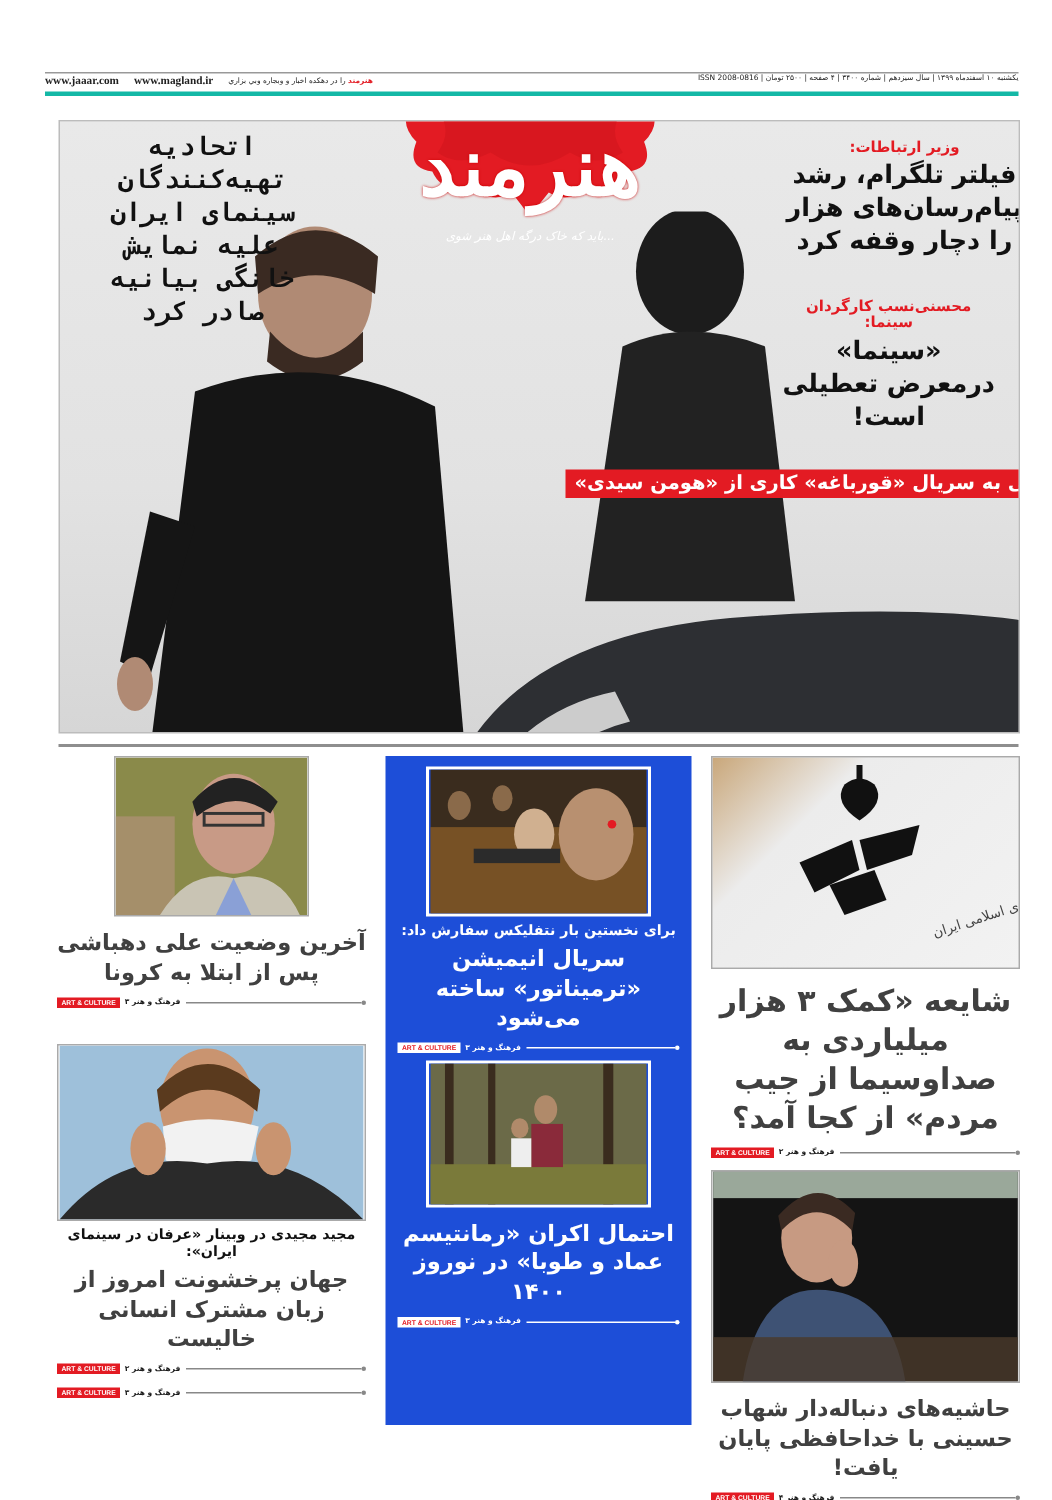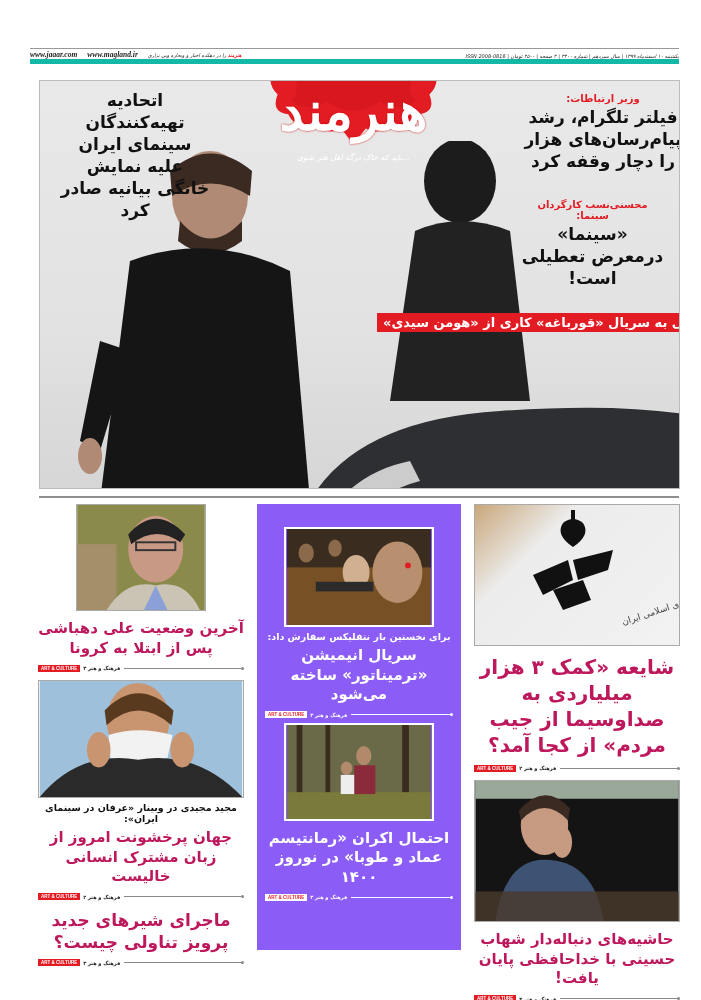--- a/index.html
+++ b/index.html
@@ -1,19 +1,19 @@
 <!DOCTYPE html>
 <html><head>
 <meta charset="utf-8">
 <style>
   * { box-sizing: border-box; margin: 0; padding: 0; }
   html, body { width: 701px; height: 1000px; background: #ffffff; overflow: hidden; }
   body { font-family: "DejaVu Sans", sans-serif; color: #1a1a1a; position: relative; }
 
-  .topline { position: absolute; left: 30px; right: 22px; top: 48px; height: 16px; border-top: 1px solid #999; border-bottom: 5px solid #14b8a6; display: flex; align-items: flex-end; justify-content: space-between; font-size: 6px; font-style: italic; }
+  .topline { position: absolute; left: 30px; right: 22px; top: 48px; height: 16px; border-top: 1px solid #999; border-bottom: 3px solid #14b8a6; display: flex; align-items: flex-start; justify-content: space-between; font-size: 6px; }
   .topline .left { display: flex; gap: 10px; align-items: center; font-family: "Liberation Serif", serif; font-size: 7.5px; font-weight: bold; color: #222; }
   .topline .left .slogan { font-family: "DejaVu Sans", sans-serif; font-size: 5px; font-weight: normal; direction: rtl; }
   .topline .left .slogan b { color: #e31b23; }
   .topline .right { direction: rtl; font-size: 5px; color: #222; white-space: nowrap; }
 
   
   .hero { position: absolute; left: 39px; top: 80px; width: 641px; height: 409px; background: linear-gradient(180deg, #e9e9e9 0%, #e2e2e2 60%, #d6d6d6 100%); border: 1px solid #bcbcbc; overflow: hidden; }
   .hero .man { position: absolute; left: 20px; top: 60px; width: 260px; height: 360px; }
   .hero .woman { position: absolute; left: 330px; top: 60px; width: 170px; height: 260px; }
   .hero .car { position: absolute; left: 260px; top: 300px; width: 420px; height: 140px; }
@@ -28,27 +28,27 @@
   .side-story .title { font-size: 17px; font-weight: bold; line-height: 1.3; color: #111; }
 
   .lead-kicker { position: absolute; left: 376px; top: 312px; background: #e31b23; color: #fff; font-size: 13px; font-weight: bold; padding: 2px 6px; direction: rtl; z-index: 4; white-space: nowrap; }
   .lead-title { position: absolute; right: 42px; top: 348px; width: 360px; direction: rtl; text-align: right; font-size: 34px; font-weight: bold; line-height: 1.12; color: #fff; -webkit-text-stroke: 2px #111; paint-order: stroke fill; text-shadow: 2px 2px 0 #111; z-index: 4; }
 
   .divider { position: absolute; left: 39px; right: 22px; top: 496px; height: 2px; background: #8e8e8e; }
 
   
   .col { position: absolute; top: 504px; width: 206px; }
   .col.left { left: 38px; }
-  .col.mid { left: 257px; top: 504px; width: 204px; height: 446px; background: #8b5cf6; padding: 23px 8px; }
+  .col.mid { left: 257px; top: 504px; width: 204px; height: 446px; background: #1d4ed8; padding: 7px 8px; }
   .col.right { left: 474px; }
 
   .story { direction: rtl; text-align: center; position: relative; }
   .story .photo { margin: 0 auto; border: 1px solid #aaa; overflow: hidden; position: relative; }
   .story .kicker { font-size: 9.5px; font-weight: bold; margin-top: 4px; color: #111; }
-  .story .title { font-size: 15px; font-weight: bold; line-height: 1.3; color: #be185d; margin-top: 4px; }
+  .story .title { font-size: 15px; font-weight: bold; line-height: 1.3; color: #404040; margin-top: 4px; }
   .col.mid .story .title, .col.mid .story .kicker { color: #fff; }
   .col.mid .story .photo { border: 2px solid #fff; }
 
   .tagline { display: flex; align-items: center; direction: ltr; margin-top: 6px; height: 8px; }
   .tagline .tag { background: #e31b23; color: #fff; font-size: 4.5px; padding: 1px 3px; font-family: "Liberation Sans", sans-serif; font-weight: bold; white-space: nowrap; }
   .tagline .page { font-size: 5px; font-weight: bold; margin-left: 3px; direction: rtl; white-space: nowrap; }
   .tagline .rule { flex: 1; height: 1px; background: #888; margin-left: 4px; }
   .tagline .dot { width: 3px; height: 3px; background: #888; border-radius: 50%; }
   .col.mid .tagline .tag { background: #fff; color: #e31b23; }
   .col.mid .tagline .page { color: #fff; }
@@ -88,21 +88,21 @@
   <div class="masthead" style="left:186px; top:-50px;">
     <svg class="ribbon" viewBox="0 0 255 170">
       <path d="M20 50 Q10 30 35 28 Q45 10 70 22 Q90 5 110 18 L127 0 L145 18 Q165 5 185 22 Q210 10 220 28 Q245 30 235 50 Q255 70 235 90 Q245 115 220 118 Q210 140 185 130 Q165 150 145 138 L127 160 L110 138 Q90 150 70 130 Q45 140 35 118 Q10 115 20 90 Q0 70 20 50 Z" fill="#e31b23"></path>
       <path d="M40 60 Q60 40 90 55 Q127 30 165 55 Q195 40 215 60 Q200 80 215 100 Q190 115 165 100 Q127 125 90 100 Q60 115 40 100 Q55 80 40 60 Z" fill="#d0151d" opacity="0.6"></path>
     </svg>
 
     <div class="name" style="top:48px;">هنرمند</div>
     <div class="motto" style="top:122px;">...باید که خاک درگه اهل هنر شوی</div>
   </div>
 
-  <div class="side-story" style="left:20px; top:8px; width:150px;">
+  <div class="side-story" style="left:20px; top:8px; width:150px;font-family:Liberation Mono, monospace;">
     <div class="title">اتحادیه تهیه‌کنندگان سینمای ایران علیه نمایش خانگی بیانیه صادر کرد</div>
   </div>
 
   <div class="side-story" style="left:478px; top:12px; width:170px;">
     <div class="kicker">وزیر ارتباطات:</div>
     <div class="title">فیلتر تلگرام، رشد پیام‌رسان‌های هزار را دچار وقفه کرد</div>
   </div>
 
   <div class="side-story" style="left:480px; top:118px; width:145px;">
     <div class="kicker">محسنی‌نسب کارگردان سینما:</div>
@@ -127,42 +127,41 @@
     </svg>
     <div class="title" style="margin-top:8px;">آخرین وضعیت علی دهباشی پس از ابتلا به کرونا</div>
     <div class="tagline">
       <span class="tag">ART &amp; CULTURE</span>
       <span class="page">فرهنگ و هنر ۳</span>
       <span class="rule"></span>
         <span class="dot"></span>
     </div>
   </div>
 
-  <div class="story" style="margin-top:8px;">
+  <div class="story" style="margin-top:24px;">
     <svg class="photo" width="206" height="118" viewBox="0 0 206 118" style="display:block;">
       <rect width="206" height="118" fill="#9ec0da"></rect>
       <ellipse cx="100" cy="40" rx="32" ry="38" fill="#c99470"></ellipse>
       <path d="M66 30 Q100 -5 136 30 L134 45 Q100 15 68 45 Z" fill="#5a3a1e"></path>
       <path d="M70 55 Q100 45 135 55 L130 78 Q100 88 72 78 Z" fill="#f2f2f2"></path>
       <path d="M0 118 Q40 70 100 80 Q160 70 206 118 Z" fill="#2a2a2a"></path>
       <ellipse cx="60" cy="70" rx="12" ry="18" fill="#c99470"></ellipse>
       <ellipse cx="145" cy="70" rx="12" ry="18" fill="#c99470"></ellipse>
     </svg>
     <div class="kicker">مجید مجیدی در وبینار «عرفان در سینمای ایران»:</div>
     <div class="title">جهان پرخشونت امروز از زبان مشترک انسانی خالیست</div>
     <div class="tagline">
       <span class="tag">ART &amp; CULTURE</span>
       <span class="page">فرهنگ و هنر ۲</span>
       <span class="rule"></span>
         <span class="dot"></span>
     </div>
   </div>
 
   <div class="story" style="margin-top:8px;">
-    <div class="title" style="font-size:17px;">ماجرای شیرهای جدید پرویز تناولی چیست؟</div>
     <div class="tagline">
       <span class="tag">ART &amp; CULTURE</span>
       <span class="page">فرهنگ و هنر ۳</span>
       <span class="rule"></span>
         <span class="dot"></span>
     </div>
   </div>
 </div>
 
 <div class="col mid">

